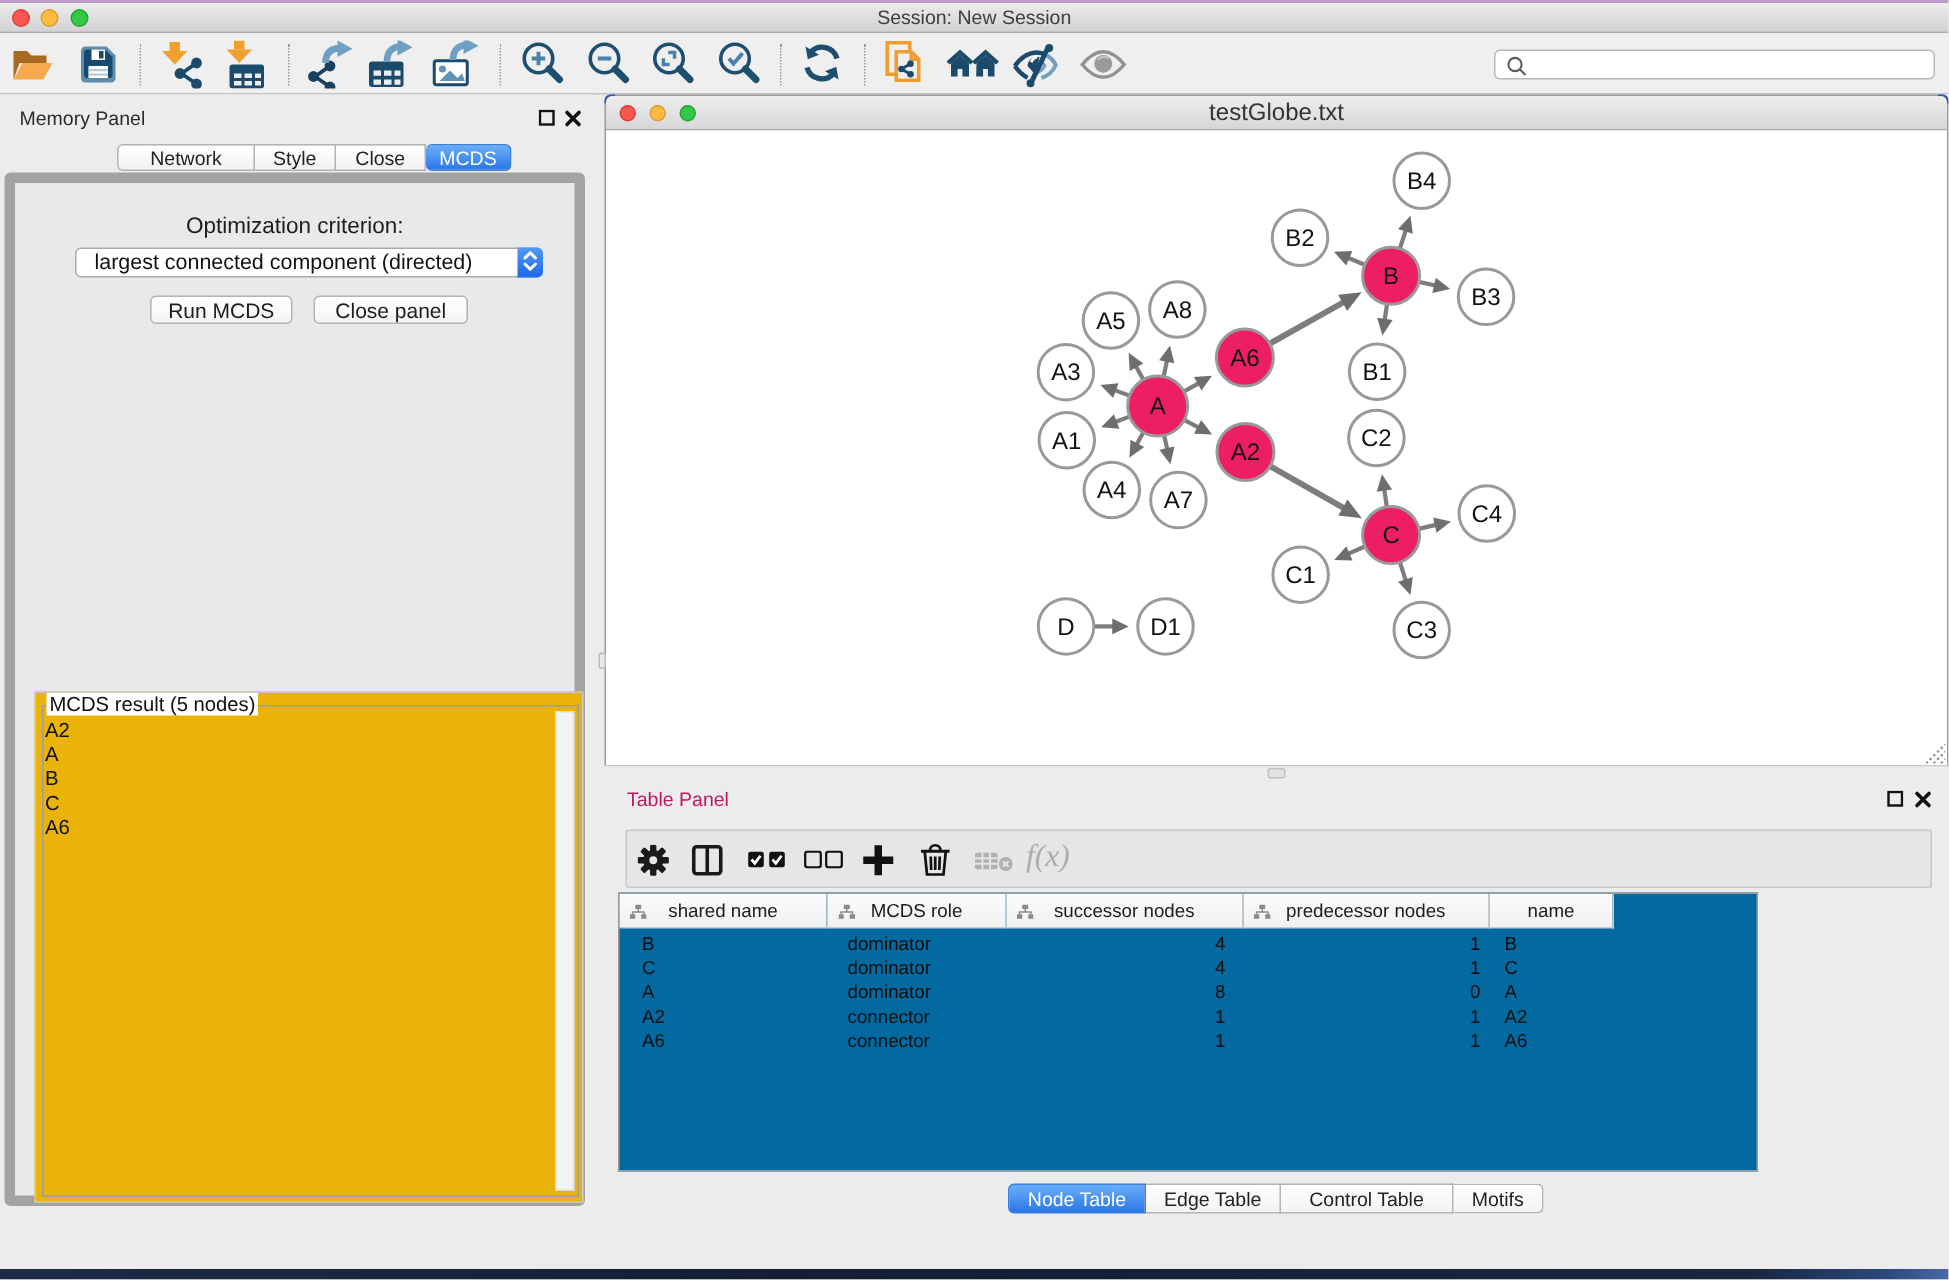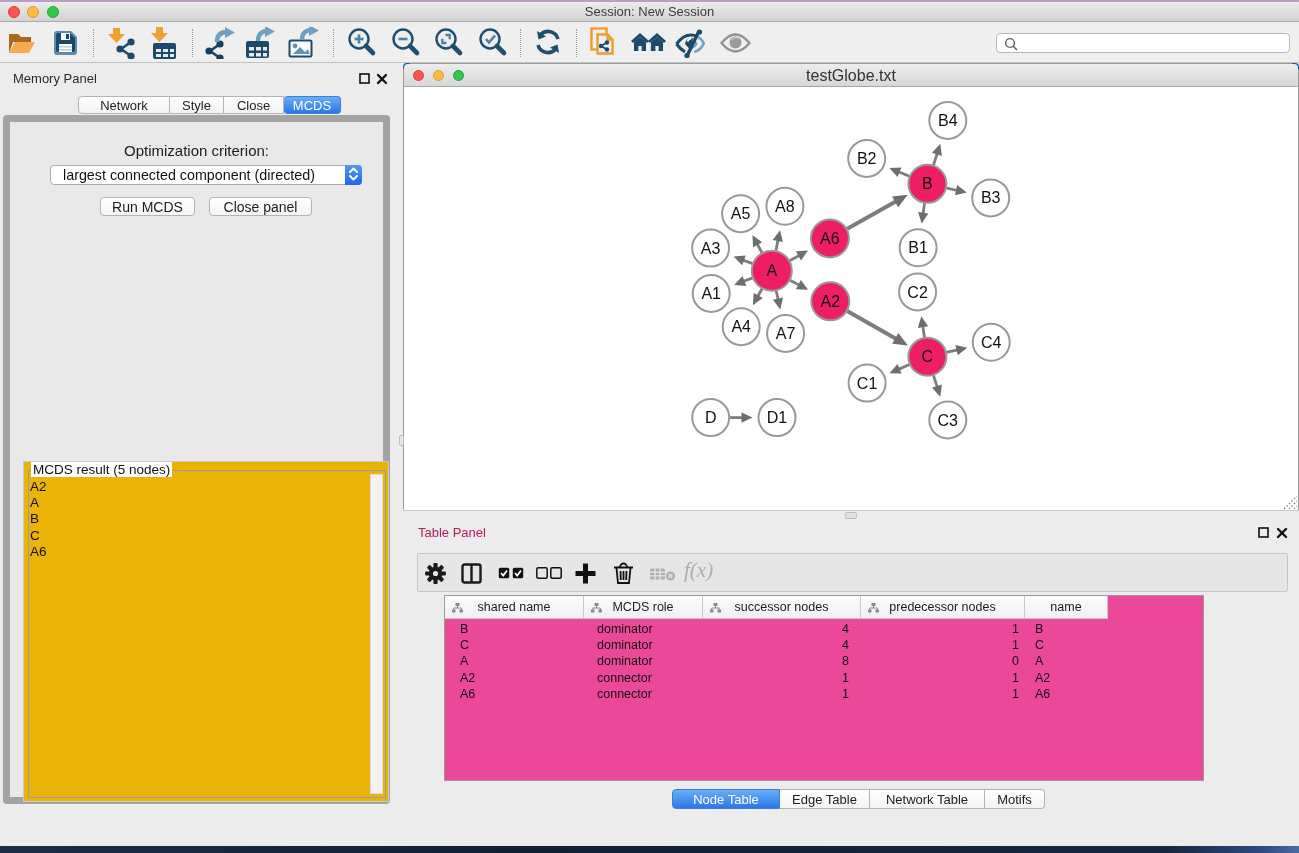--- a/index.html
+++ b/index.html
@@ -52,21 +52,21 @@
 #netwin { left:403px; top:63px; width:896px; height:447px; border:1px solid #9b9b9b; border-radius:4px 4px 0 0; background:#fff; }
 #nettitle { position:absolute; left:0; top:0; width:100%; height:23px;
   background:linear-gradient(#ededed,#d7d7d7); border-bottom:1px solid #a8a8a8; border-radius:4px 4px 0 0; }
 #nettitle .title { width:100%; text-align:center; font-size:16px; color:#333; line-height:23px; }
 #netcanvas { position:absolute; left:0; top:24px; width:894px; height:422px; background:#fff; }
 .corner-blue { position:absolute; width:7px; height:6px; background:#2a5ba8; }
 
 #tpanel { left:403px; top:511px; width:896px; height:305px; background:#ececec; }
 #tpanel .ptitle { position:absolute; left:15px; top:14px; font-size:13px; color:#be185d; }
 #ttoolbar { position:absolute; left:14px; top:42px; width:871px; height:39px; background:#e6e6e6; border:1px solid #c6c6c6; border-radius:2px; }
-#ttable { position:absolute; left:9px; top:84px; width:760px; height:186px; background:#ec4899; border:1px solid #9b9b9b;margin-left:32px; }
+#ttable { position:absolute; left:9px; top:84px; width:760px; height:186px; background:#0369a1; border:1px solid #9b9b9b; }
 .th { position:absolute; top:0; height:23px; background:linear-gradient(#fbfbfb,#f1f1f1);
   border-right:1px solid #c9c9c9; border-bottom:1px solid #c9c9c9; font-size:12.5px; color:#1b1b1b; text-align:center; line-height:23px; }
 .td { position:absolute; font-size:12.5px; color:#101010; height:16.2px; line-height:16.2px; }
 
 #btabs { position:absolute; left:269px; top:278px; display:flex; }
 .btab { height:20px; line-height:20px; font-size:13px; color:#222; text-align:center;
   background:linear-gradient(#ffffff,#f3f3f3); border:1px solid #b4b4b4; border-left:none; }
 .btab.first { border-left:1px solid #b4b4b4; border-radius:4px 0 0 4px; }
 .btab.last { border-radius:0 4px 4px 0; }
 .btab.sel { background:linear-gradient(#6aaef8,#2a77e8); color:#fff; border-color:#3a7fd8; }
@@ -492,23 +492,23 @@
           </g>
         </svg>predecessor nodes</div>
     <div class="th" style="left:580px;width:83px;border-right:1px solid #c9c9c9">name</div>
     <div class="td" style="left:15px;top:25px">B<br>C<br>A<br>A2<br>A6</div>
     <div class="td" style="left:152px;top:25px">dominator<br>dominator<br>dominator<br>connector<br>connector</div>
     <div class="td" style="left:258px;top:25px;width:146px;text-align:right">4<br>4<br>8<br>1<br>1</div>
     <div class="td" style="left:416px;top:25px;width:158px;text-align:right">1<br>1<br>0<br>1<br>1</div>
     <div class="td" style="left:590px;top:25px">B<br>C<br>A<br>A2<br>A6</div>
   </div>
   <div id="btabs">
-    <div class="btab first sel" style="width:108px">Node Table</div>
+    <div class="btab first sel" style="width:92px">Node Table</div>
     <div class="btab" style="width:90px">Edge Table</div>
-    <div class="btab" style="width:115px">Network Table</div>
+    <div class="btab" style="width:115px">Control Table</div>
     <div class="btab last" style="width:60px">Motifs</div>
   </div>
 </div>
 <div class="abs" id="statusbar">
   <div id="listbtn">
     <svg style="position:absolute;left:5px;top:4px" width="16" height="12" viewBox="0 0 16 12">
       <g fill="#1a1a1a">
         <rect x="0" y="0.5" width="2" height="2"></rect>
           <rect x="4" y="0.5" width="12" height="2"></rect>
         <rect x="0" y="5" width="2" height="2"></rect>

